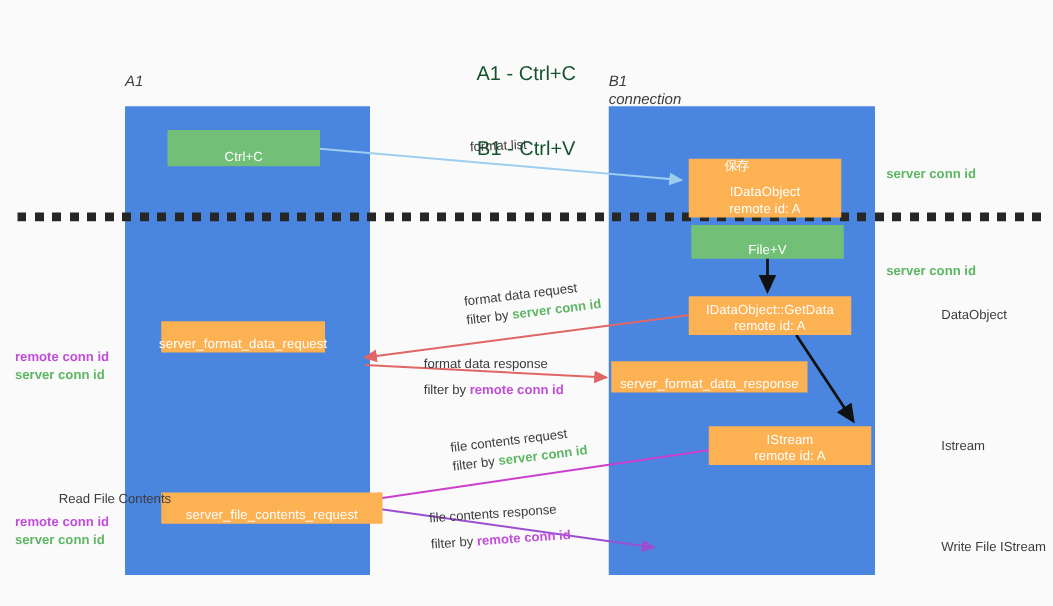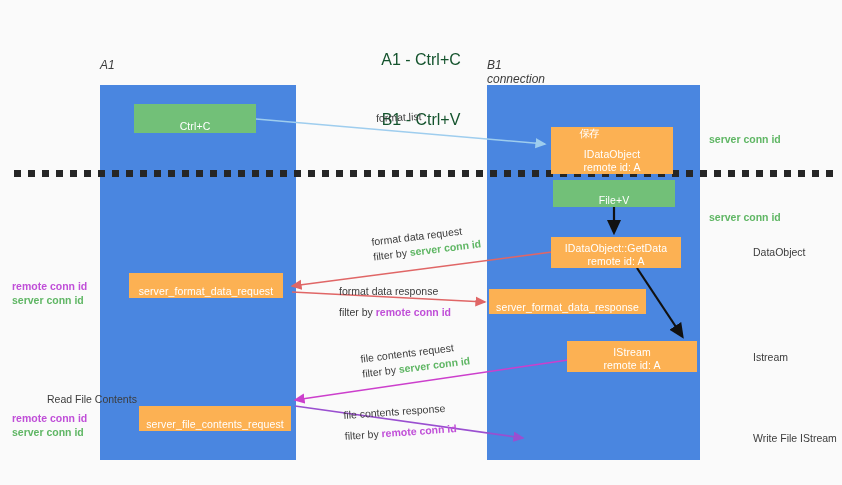--- a/index.html
+++ b/index.html
@@ -208,34 +208,34 @@
 
   <div class="node green" style="left:553px; top:180px; width:122px; height:27px;">
     <span>File+V</span>
   </div>
 
   <div class="node orange" style="left:551px; top:237px; width:130px; height:31px;">
     <span>IDataObject::GetData</span>
     <span class="l2">remote id: A</span>
   </div>
 
-  <div class="node orange" style="left:129px; top:273px; width:154px; height:25px;">
+  <div class="node orange" style="left:129px; top:257px; width:131px; height:25px;">
     <span>server_format_data_request</span>
   </div>
 
   <div class="node orange" style="left:489px; top:289px; width:157px; height:25px;">
     <span>server_format_data_response</span>
   </div>
 
   <div class="node orange" style="left:567px; top:341px; width:130px; height:31px;">
     <span>IStream</span>
     <span class="l2">remote id: A</span>
   </div>
 
-  <div class="node orange" style="left:129px; top:406px; width:152px; height:25px;margin-left:10px;">
+  <div class="node orange" style="left:129px; top:394px; width:177px; height:25px;">
     <span>server_file_contents_request</span>
   </div>
 
 
   <div class="edge-label" style="left:376px; top:110px; transform: rotate(-2.5deg);">
     <span class="ln">format list</span>
   </div>
 
   <div class="edge-label" style="left:372px; top:228px; transform: rotate(-7deg);">
     <span class="ln">format data request</span>

